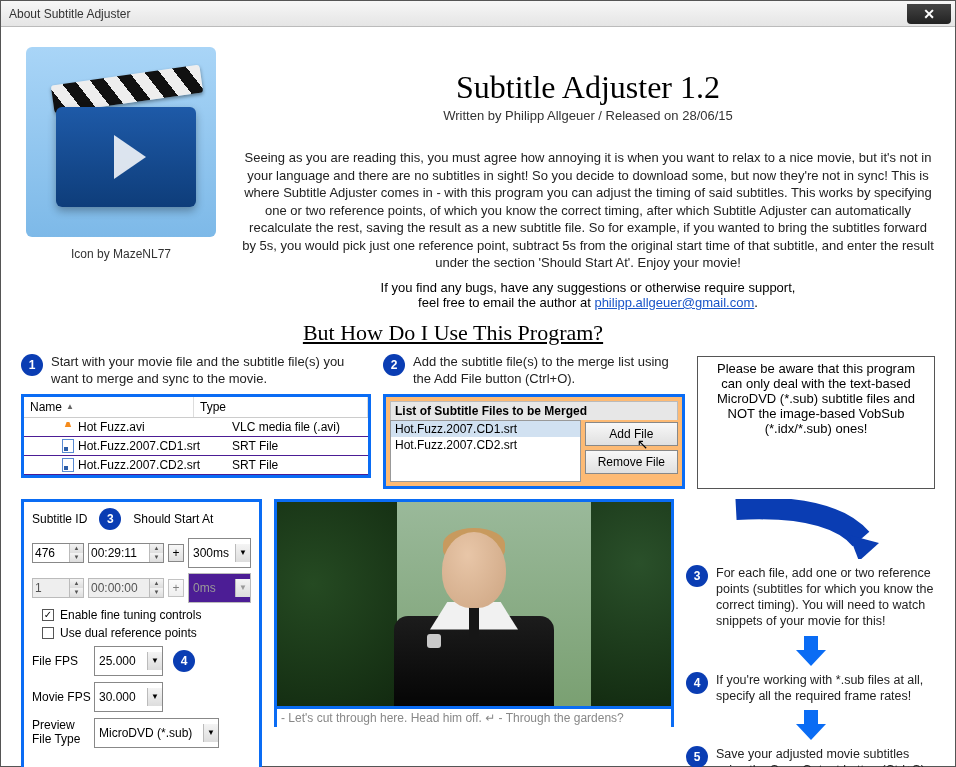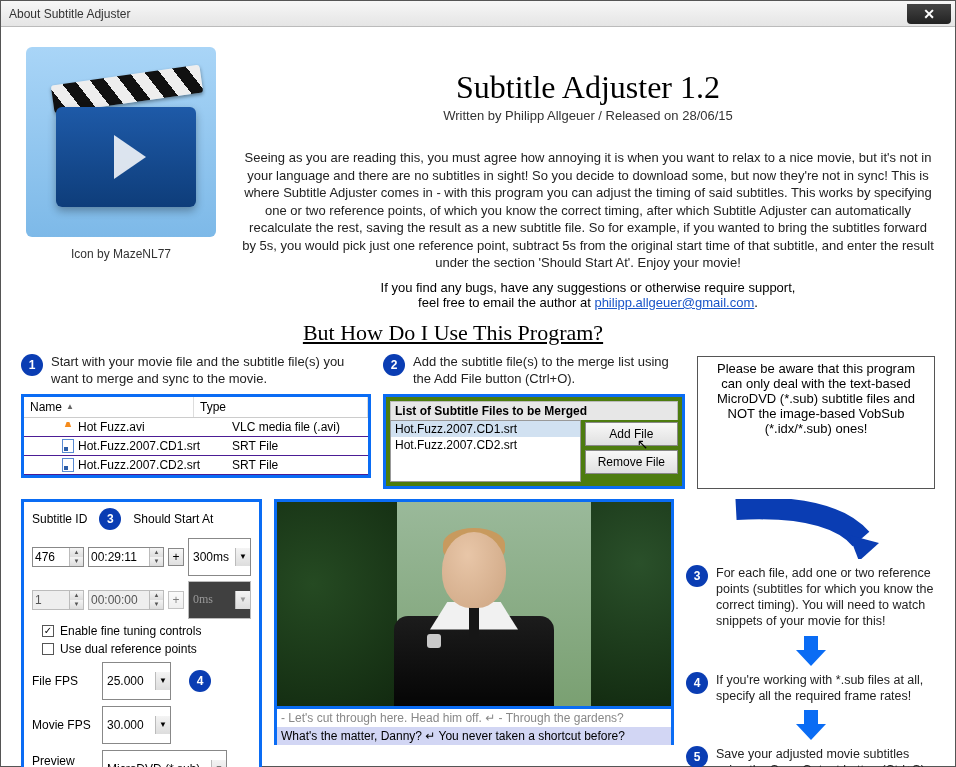--- a/index.html
+++ b/index.html
@@ -44,48 +44,48 @@
 .ft-col.type { flex: 1; }
 .sort-tri { font-size: 8px; color: #666; }
 .ft-row { display: flex; border-bottom: 1px solid #4c1d95; font-size: 12px; padding-left: 32px; }
 .ft-cell { padding: 2px 6px; display: flex; align-items: center; gap: 4px; }
 .ft-cell.name { flex: 0 0 170px; }
 .ft-cell.type { flex: 1; }
 .vlc-icon { width:12px; height:10px; background: linear-gradient(to bottom, #f58b1c 0%, #f58b1c 50%, #fff 50%, #fff 100%); clip-path: polygon(40% 0%, 60% 0%, 90% 100%, 10% 100%); }
 .srt-icon { width:12px; height:14px; background:#fff; border:1px solid #5a8bd3; position:relative; }
 .srt-icon::after { content:""; position:absolute; bottom:1px; left:1px; width:4px; height:4px; background:#2c5da8; }
 
-.merge-box { border: 3px solid #0a6cf4; padding: 4px; background: #4d7c0f; }
+.merge-box { border: 3px solid #0a6cf4; padding: 4px; background: #fdba74; }
 .merge-title { background: #e7e7e7; font-weight: bold; font-size: 12px; padding: 2px 4px; border: 1px solid #bbb; border-bottom: none; }
 .merge-content { display: flex; gap: 4px; }
 .merge-list { flex: 1; border: 1px solid #999; background: #fff; height: 62px; font-size: 12px; }
 .merge-item { padding: 1px 4px; }
 .merge-item.sel { background: #d1e1f1; }
 .merge-btns { display: flex; flex-direction: column; gap: 4px; padding-top:2px; position:relative; }
 .winbtn { border: 1px solid #888; background: linear-gradient(to bottom, #f8f8f8, #e0e0e0); padding: 4px 12px; font-size: 12px; cursor: pointer; min-width: 85px; }
 .cursor-ptr { position:absolute; top:16px; left:52px; font-size:14px; color:#000; pointer-events:none; }
 
 .lower-row { display: flex; gap: 12px; margin-top: 10px; }
 .panel3 { flex: 0 0 240px; border: 3px solid #0a6cf4; padding: 6px 8px; background: #fff; font-size: 12px; }
 .p3-head { display: flex; align-items: center; gap: 12px; margin-bottom: 8px; }
 .spinrow { display: flex; gap: 4px; align-items: center; margin-bottom: 5px; }
 .spinbox { display: inline-flex; border: 1px solid #888; background: #fff; font-size: 12px; height: 20px; }
 .spinbox.dis { background: #eee; color: #999; border-color: #bbb; }
 .spinbox input { border:none; width: 36px; padding: 0 2px; font-size: 12px; background: transparent; }
 .spinbox.wide input { width: 60px; }
 .spin-arrows { width: 14px; display:flex; flex-direction:column; border-left:1px solid #bbb; }
 .spin-arrows span { flex:1; font-size:6px; text-align:center; background:linear-gradient(#f4f4f4,#ddd); line-height:8px; color:#555;}
 .plus-sq { width:16px; height:18px; border:1px solid #888; background:linear-gradient(#f8f8f8,#e0e0e0); text-align:center; font-size:12px; line-height:16px;}
-.combo { display:inline-flex; border:1px solid #888; background:#fff; height:38px; font-size:12px; align-items:center; }
-.combo.dis { background:#404040; color:#999; border-color:#bbb;font-family:Liberation Serif, serif; }
+.combo { display:inline-flex; border:1px solid #888; background:#fff; height:30px; font-size:12px; align-items:center; }
+.combo.dis { background:#4c1d95; color:#999; border-color:#bbb; }
 .combo span.val { padding: 0 4px; width: 46px; }
 .combo span.arr { width:15px; text-align:center; background:linear-gradient(#f4f4f4,#ddd); border-left:1px solid #bbb; font-size:8px; line-height:18px; }
 .cb-row { display:flex; align-items:center; gap:6px; margin: 4px 0; padding-left: 10px;}
 .cb { width:12px; height:12px; border:1px solid #555; display:inline-flex; align-items:center; justify-content:center; font-size:10px; background:#fff;}
-.fps-row { display:flex; align-items:center; gap:8px; margin-top:6px; }
+.fps-row { display:flex; align-items:center; margin-top:6px; }
 .fps-lbl { width: 62px; }
 .combo.fps span.val { width: 52px; }
 .preview-combo span.val { width: 108px; }
 
 .video-col { flex: 0 0 400px; display:flex; flex-direction:column; }
 .video-box { border: 3px solid #0a6cf4; background:#000; width:100%; height: 210px; position:relative; overflow:hidden;}
 .sky { position:absolute; inset:0; background: linear-gradient(to bottom, #9ab99a 0%, #7aa072 100%); }
 .person { position:absolute; bottom:0; left:50%; transform:translateX(-50%); width:170px; height:180px; }
 .head { position:absolute; top:6px; left:50%; transform:translateX(-50%); width:64px; height:76px; background: radial-gradient(ellipse at 40% 30%, #e8c6a8, #cda582); border-radius: 50% 50% 45% 45%; }
 .hair { position:absolute; top:2px; left:50%; transform:translateX(-50%); width:62px; height:32px; background:#c89a5e; border-radius: 50% 50% 30% 30%; }
@@ -299,21 +299,20 @@
             <div class="torso"></div>
               <div class="collar"></div>
               <div class="tie"></div>
             <div class="hair"></div>
               <div class="head"></div>
             <div class="badge1"></div>
           </div>
         </div>
         <div class="sub-preview">
           <div class="sub-line gray">- Let's cut through here. Head him off. ↵ - Through the gardens?</div>
-          <div class="sub-line hl">What's the matter, Danny? ↵ You never taken a shortcut before?</div>
         </div>
       </div>
 
       <div class="right-col">
         <svg class="arrow-svg" width="160" height="60">
             <path d="M 5 10 Q 100 5 130 40" stroke="#0a3db3" stroke-width="22" fill="none"></path>
             <polygon points="118,36 148,44 128,62" fill="#0a3db3"></polygon>
           </svg>
         <div class="right-step">
           <div class="num-badge">3</div>

